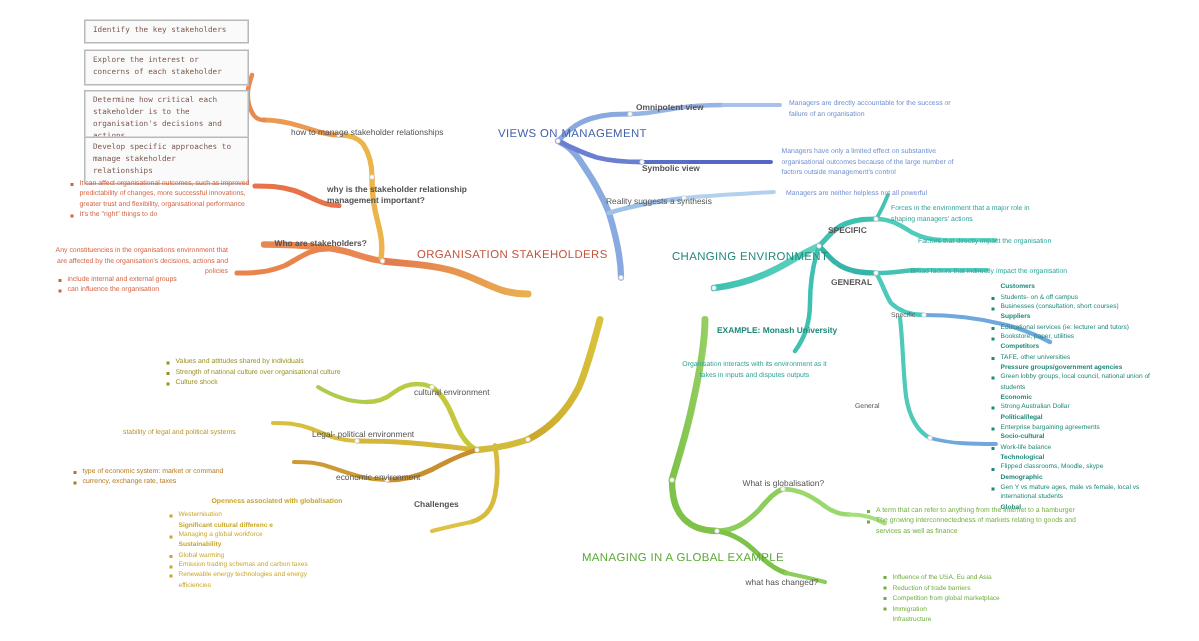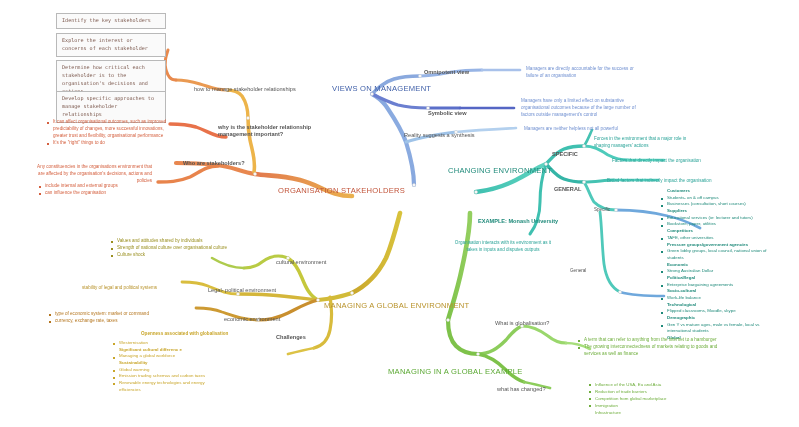--- a/index.html
+++ b/index.html
@@ -204,21 +204,21 @@
   <div class="stepbox" style="top:60px;">
     <span>Determine how critical each
 stakeholder is to the organisation's
 decisions and actions</span>
   </div>
   <div class="stepbox" style="top:91px;">
     <span>Develop specific approaches to
 manage stakeholder relationships</span>
   </div>
 
-  <div class="lbl major c-orange2" style="left:278px;top:165px;margin-top:21px;">ORGANISATION STAKEHOLDERS</div>
+  <div class="lbl major c-orange2" style="left:278px;top:165px;">ORGANISATION STAKEHOLDERS</div>
 
   <div class="lbl sub c-gray" style="left:194px;top:86px;">how to manage stakeholder relationships</div>
 
   <div class="lbl subb c-gray" style="left:218px;top:124px;">why is the stakeholder relationship
 management important?</div>
 
   <div class="lbl subb c-gray" style="left:183px;top:160px;">Who are stakeholders?</div>
 
   <ul class="bl tiny c-orange" style="position:absolute;left:46px;top:119px;width:122px;">
     <li>It can affect organisational outcomes, such as
@@ -295,21 +295,20 @@
       <li class="nb" style="font-weight: bold;">Socio-cultural</li>
       <li>Work-life balance</li>
       <li class="nb" style="font-weight: bold;">Technological</li>
       <li>Flipped classrooms, Moodle, skype</li>
       <li class="nb" style="font-weight: bold;">Demographic</li>
       <li>Gen Y vs mature ages, male vs female, local vs</li>
       <li class="nb">international students</li>
       <li class="nb" style="font-weight: bold;">Global</li>
     </ul>
 
-  <div class="lbl major c-gold" style="left:324px;top:301px;">MANAGING A GLOBAL ENVIRONMENT</div>
 
   <div class="lbl sub c-gray" style="left:276px;top:259px;">cultural environment</div>
 
   <div class="lbl sub c-gray" style="left:208px;top:287px;">Legal- political environment</div>
 
   <div class="lbl sub c-gray" style="left:224px;top:316px;">economic environment</div>
 
   <div class="lbl subb c-gray" style="left:276px;top:334px;">Challenges</div>
 
   <ul class="bl tiny c-olive" style="position:absolute;left:110px;top:238px;width:120px;">

